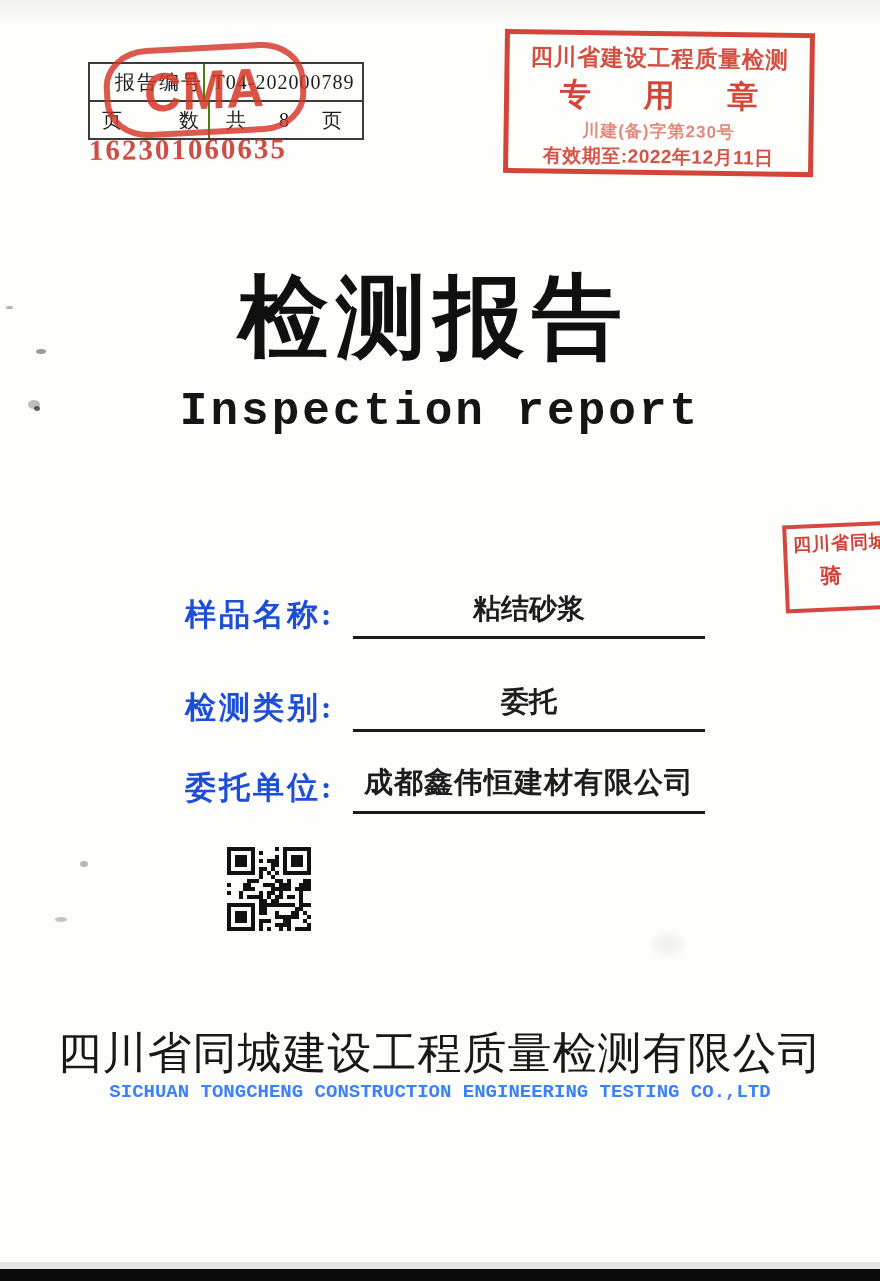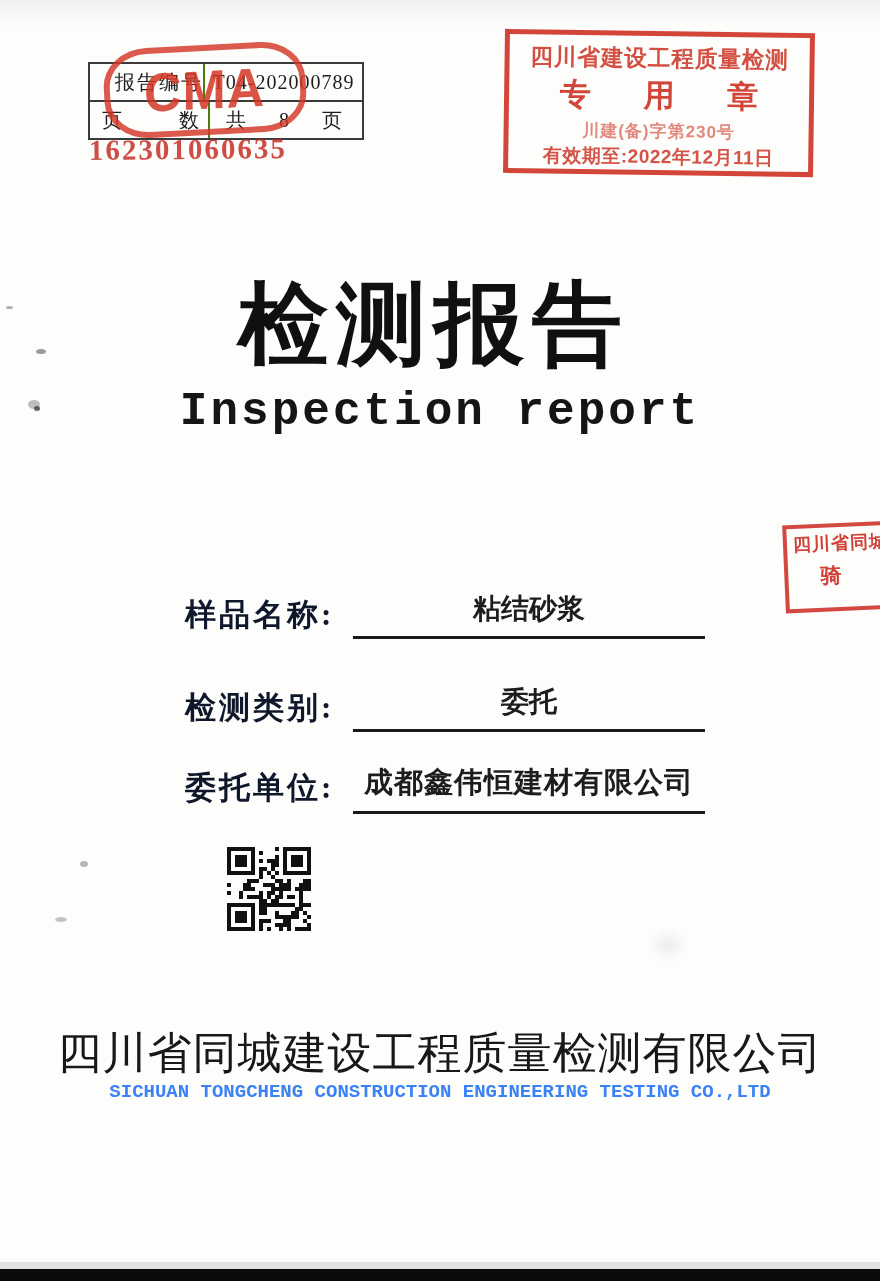--- a/index.html
+++ b/index.html
@@ -55,21 +55,21 @@
   .seal-l1{margin-top:7px; font-size:23px; font-weight:700; white-space:nowrap;
     color:rgba(204,55,40,0.88); letter-spacing:1px; transform:scaleX(0.98);}
   .seal-l2{margin-top:1px; font-size:31px; font-weight:800; letter-spacing:22px;
     padding-left:22px; color:rgba(204,50,36,0.9);}
   .seal-l3{margin-top:3px; font-size:17px; font-weight:600;
     color:rgba(214,92,76,0.72); letter-spacing:1px;}
   .seal-l4{margin-top:1px; font-size:19px; font-weight:700;
     color:rgba(204,55,40,0.85); letter-spacing:0.5px;}
   
   .title-cn{
-    position:absolute; left:0; right:12px; top:252px; margin:12px;
+    position:absolute; left:0; right:12px; top:252px; margin:5px;
     text-align:center;
     font-family:"Liberation Sans", sans-serif;
     font-size:90px; font-weight:900; letter-spacing:8px; color:#101010;
   }
   .title-en{
     position:absolute; left:0; right:0; top:386px;
     text-align:center;
     font-family:"Liberation Mono", "DejaVu Sans Mono", monospace;
     font-size:46px; font-weight:700; letter-spacing:3px; color:#151515;
   }
@@ -81,21 +81,21 @@
     padding:4px 2px 2px 6px; z-index:5;
     font-family:"Liberation Sans", sans-serif;
     color:rgba(203,45,33,0.9); text-align:left;
   }
   .riding-l1{font-size:18px; font-weight:800; letter-spacing:1px; white-space:nowrap;}
   .riding-l2{font-size:21px; font-weight:800; margin-top:6px; padding-left:26px;}
   
   .field{position:absolute; left:185px; height:60px;}
   .f1{top:594px;} .f2{top:687px;} .f3{top:767px;}
   .field-label{
-    font-size:31px; letter-spacing:3px; font-weight:600; color:#0f172a;
+    font-size:31px; letter-spacing:3px; font-weight:600; color:#1d4ed8;
     font-family:"Liberation Serif", serif; white-space:nowrap;
   }
   .field-value{
     position:absolute; left:168px; top:-4px; width:352px;
     text-align:center; padding-bottom:8px;
     border-bottom:3px solid #1b1b1b;
     font-size:28px; font-weight:600; color:#1d1d1d; white-space:nowrap;
   }
   .f3 .field-value{
     font-family:"Liberation Sans", sans-serif;

